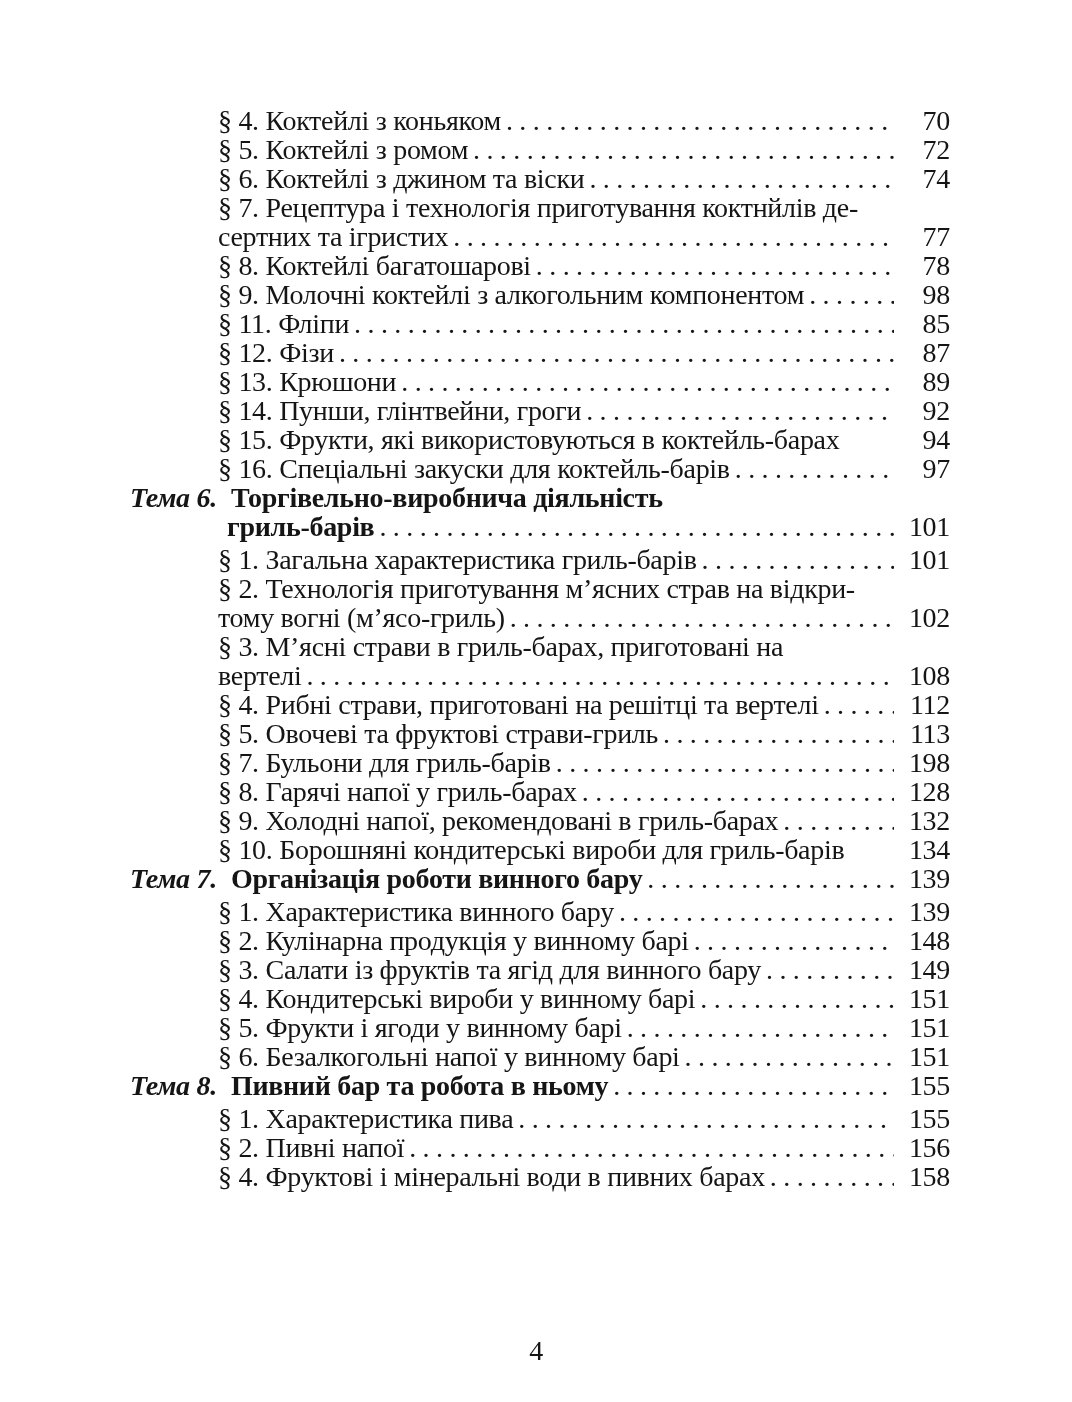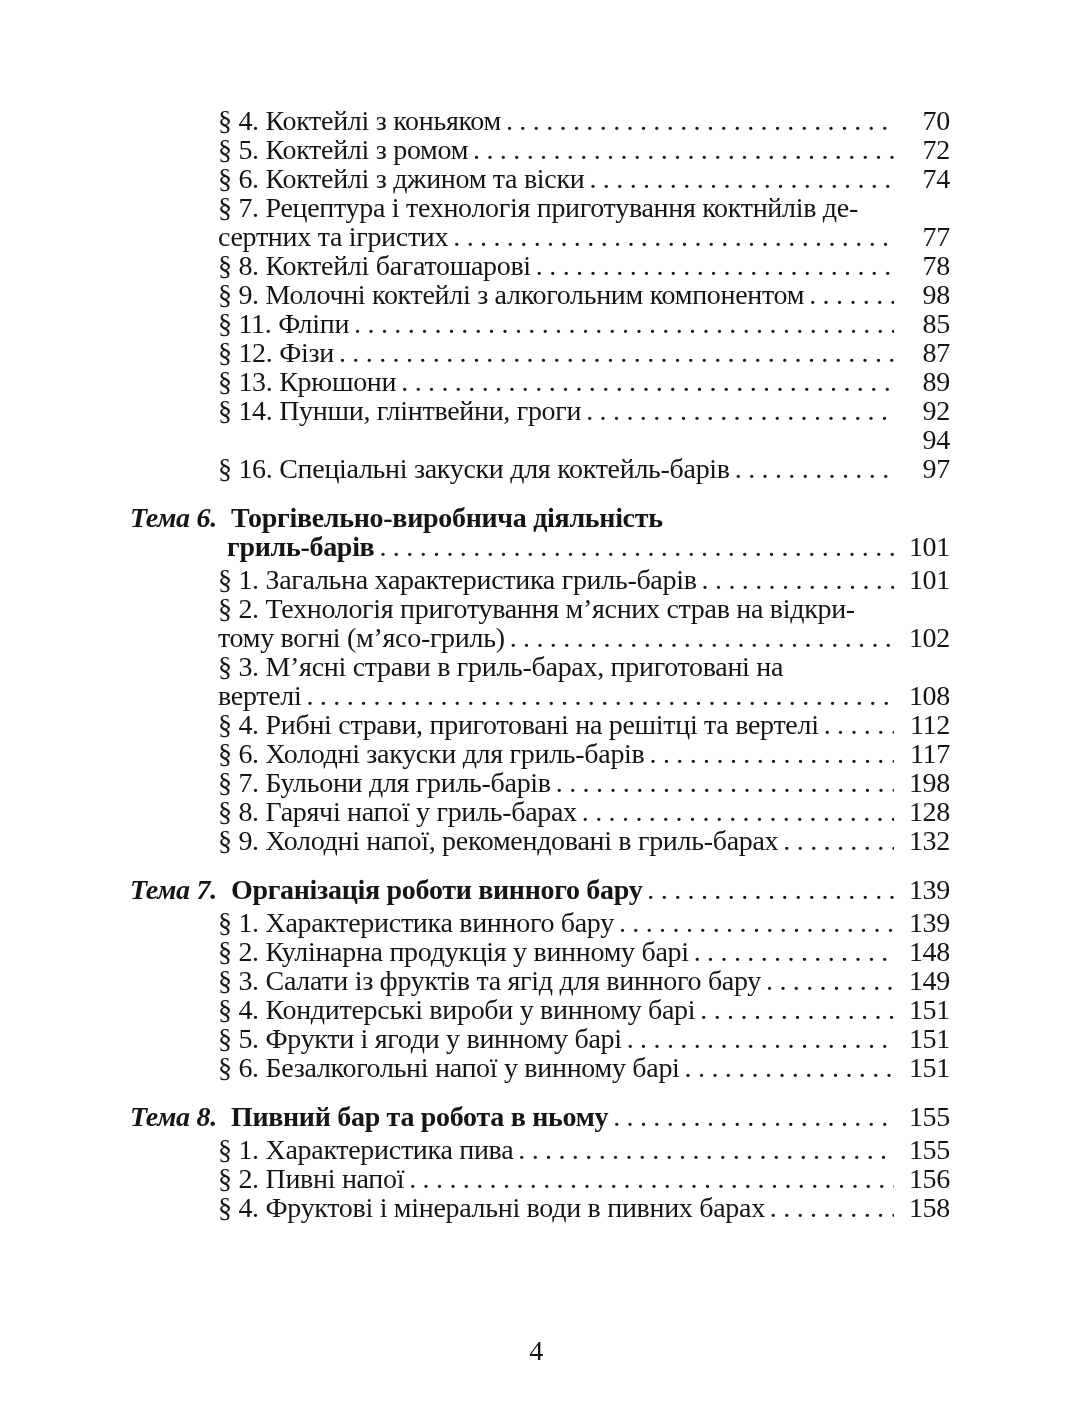--- a/index.html
+++ b/index.html
@@ -19,21 +19,21 @@
   .content {
     position: absolute;
     top: 106px;
     left: 130px;
     right: 122px;
   }
   .row { display: flex; align-items: flex-end; }
   .row .txt { flex: 0 0 auto; white-space: pre; }
   .indent-item { padding-left: 88px; }
   .indent-head2 { padding-left: 97px; }
-  .sec-gap { margin-top: 20px; }
+  .sec-gap { margin-top: 0; }
   .after-head { margin-top: 4px; }
   .leader {
     flex: 1 1 auto;
     min-width: 0;
     overflow: hidden;
     white-space: nowrap;
     margin: 0 10px 0 5px;
   }
   .leader::after {
     content: ". . . . . . . . . . . . . . . . . . . . . . . . . . . . . . . . . . . . . . . . . . . . . . . . . . . . . . . . . . . .";
@@ -103,20 +103,21 @@
       <span class="txt">§ 13. Крюшони</span>
       <span class="leader"></span>
       <span class="pg">89</span>
     </div>
     <div class="row indent-item">
       <span class="txt">§ 14. Пунши, глінтвейни, гроги</span>
       <span class="leader"></span>
       <span class="pg">92</span>
     </div>
     <div class="row indent-item">
+      <span class="txt">§ 15. Фрукти, які використовуються в коктейль-барах</span>
       <span class="leader blank"></span>
       <span class="pg">94</span>
     </div>
     <div class="row indent-item">
       <span class="txt">§ 16. Спеціальні закуски для коктейль-барів</span>
       <span class="leader"></span>
       <span class="pg">97</span>
     </div>
 
     <div class="row sec-gap">
@@ -148,38 +149,43 @@
       <span class="txt">вертелі</span>
       <span class="leader"></span>
       <span class="pg">108</span>
     </div>
     <div class="row indent-item">
       <span class="txt">§ 4. Рибні страви, приготовані на решітці та вертелі</span>
       <span class="leader"></span>
       <span class="pg">112</span>
     </div>
     <div class="row indent-item">
-      <span class="txt">§ 6. Холодні закуски для гриль-барів</span>
-      <span class="leader"></span>
-      <span class="pg">117</span>
+      <span class="txt">§ 5. Овочеві та фруктові страви-гриль</span>
+      <span class="leader"></span>
+      <span class="pg">113</span>
     </div>
     <div class="row indent-item">
       <span class="txt">§ 7. Бульони для гриль-барів</span>
       <span class="leader"></span>
       <span class="pg">198</span>
     </div>
     <div class="row indent-item">
       <span class="txt">§ 8. Гарячі напої у гриль-барах</span>
       <span class="leader"></span>
       <span class="pg">128</span>
     </div>
     <div class="row indent-item">
       <span class="txt">§ 9. Холодні напої, рекомендовані в гриль-барах</span>
       <span class="leader"></span>
       <span class="pg">132</span>
+    </div>
+    <div class="row indent-item">
+      <span class="txt">§ 10. Борошняні кондитерські вироби для гриль-барів</span>
+      <span class="leader blank"></span>
+      <span class="pg">134</span>
     </div>
 
     <div class="row sec-gap">
       <span class="txt tema">Тема 7.</span>
       <span class="txt btitle">Організація роботи винного бару</span>
       <span class="leader"></span>
       <span class="pg">139</span>
     </div>
     <div class="row indent-item after-head">
       <span class="txt">§ 1. Характеристика винного бару</span>

